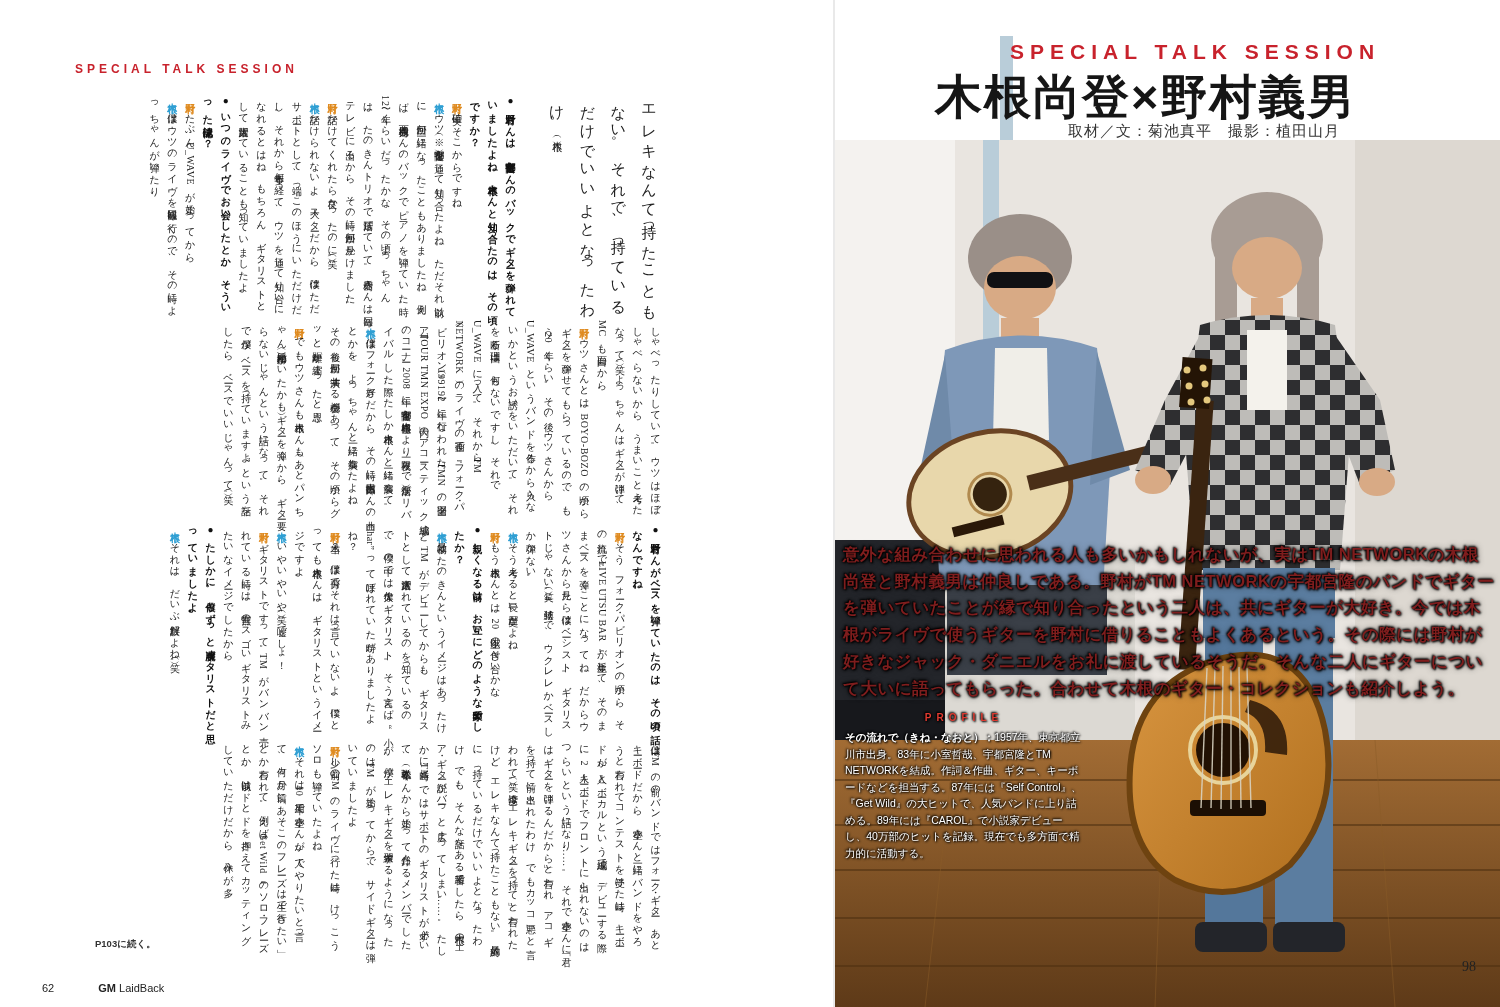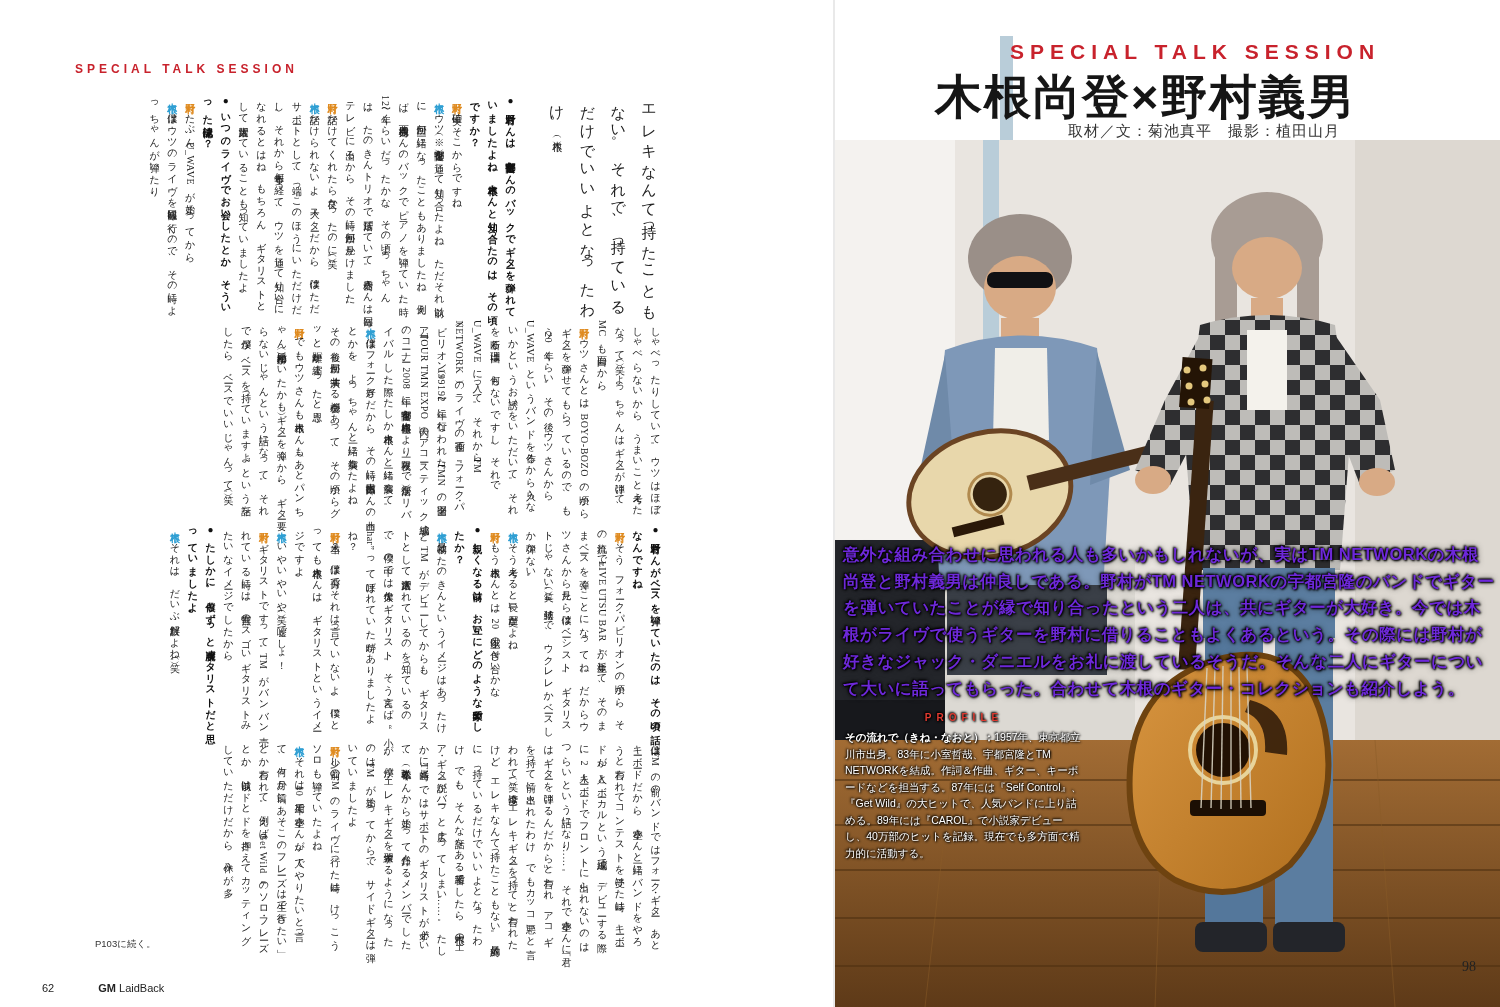--- a/index.html
+++ b/index.html
@@ -13,32 +13,32 @@
   .vband p{margin:0;padding:0;}
   .band1{left:58px;top:95px;width:606px;height:220px;}
   .band2{left:58px;top:320px;width:606px;height:198px;}
   .band3{left:58px;top:524px;width:606px;height:210px;}
   .band4{left:58px;top:738px;width:606px;height:214px;}
   .pullquote{font-size:15px;line-height:2.05;letter-spacing:2.5px;font-weight:500;color:#222;margin-left:22px !important;}
   .pq-attr{font-size:10px;letter-spacing:1px;}
   .qpara{font-family:"Liberation Sans",sans-serif;font-weight:bold;color:#111;}
   .sp-kine{color:#2f9fd3;font-weight:bold;font-family:"Liberation Sans",sans-serif;}
   .sp-nomura{color:#df8a1e;font-weight:bold;font-family:"Liberation Sans",sans-serif;}
-  .continue-note{position:absolute;left:95px;top:938px;font-size:9.5px;font-family:"Liberation Sans",sans-serif;color:#333;}
+  .continue-note{position:absolute;left:95px;top:938px;font-size:9.5px;font-family:"Liberation Sans",sans-serif;color:#333;font-weight:bold;}
   .lp-footer{position:absolute;left:42px;top:982px;font-family:"Liberation Sans",sans-serif;font-size:11px;color:#222;}
   .lp-footer .mag{font-weight:bold;margin-left:44px;}
   .lp-footer .mag-light{font-weight:normal;}
 
   
   .rp-header{position:absolute;left:1010px;top:40px;font-family:"Liberation Sans",sans-serif;font-weight:bold;font-size:21px;letter-spacing:6px;color:#c8222c;}
   .rp-title{position:absolute;left:935px;top:66px;width:560px;font-family:"Liberation Sans",sans-serif;font-weight:900;font-size:47px;letter-spacing:2px;color:#151515;}
   .rp-credits{position:absolute;left:1068px;top:122px;font-family:Liberation Serif, serif;font-size:15px;letter-spacing:1px;color:#333;}
   .blue-stripe{position:absolute;left:1000px;top:36px;width:13px;height:110px;background:#b9cdd9;}
   .photo-wrap{position:absolute;left:835px;top:140px;width:665px;height:867px;overflow:hidden;}
-  .intro-overlay{position:absolute;left:843px;top:541px;width:652px;font-family:"Liberation Sans",sans-serif;font-weight:bold;font-size:16.5px;line-height:1.62;color:#6d28d9;letter-spacing:.5px;
+  .intro-overlay{position:absolute;left:843px;top:541px;width:652px;font-family:"Liberation Sans",sans-serif;font-weight:bold;font-size:16.5px;line-height:1.62;color:#7f1d1d;letter-spacing:.5px;
     text-shadow:0 0 3px #000,1px 1px 2px #000,-1px -1px 2px #000,0 0 6px rgba(0,0,0,.8);}
   .profile-overlay{position:absolute;left:845px;top:712px;width:238px;font-family:"Liberation Sans",sans-serif;color:#fff;
     text-shadow:0 0 3px #000,1px 1px 2px #000,-1px -1px 2px #000;}
   .profile-label{color:#e03a30;font-weight:bold;font-size:10px;letter-spacing:5px;margin-bottom:6px;text-align:center;}
   .profile-overlay p{margin:0 0 13px 0;font-size:10.5px;line-height:1.58;}
   .profile-overlay .bio-name{font-weight:bold;}
   .rp-pageno{position:absolute;left:1462px;top:959px;font-family:Liberation Serif, serif;font-size:14px;color:#222;}
 </style>
 </head>
 <body>

